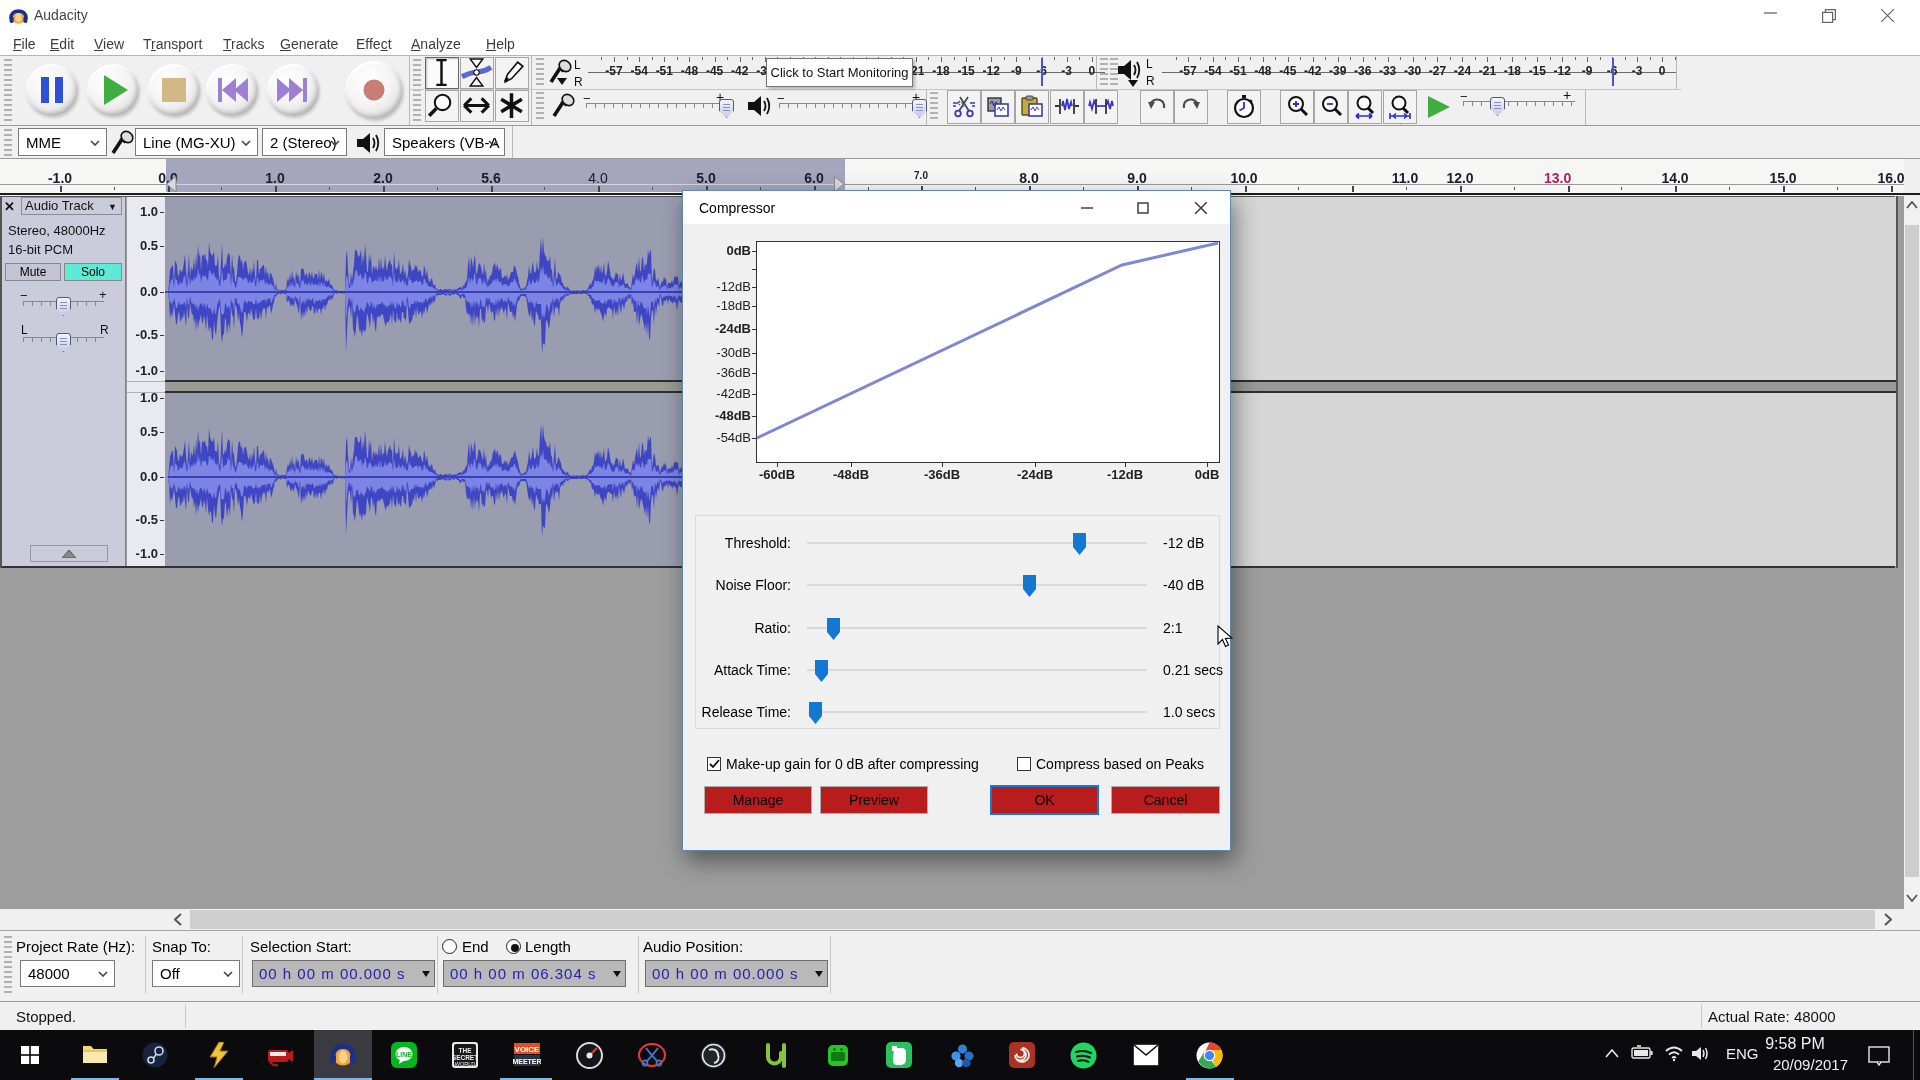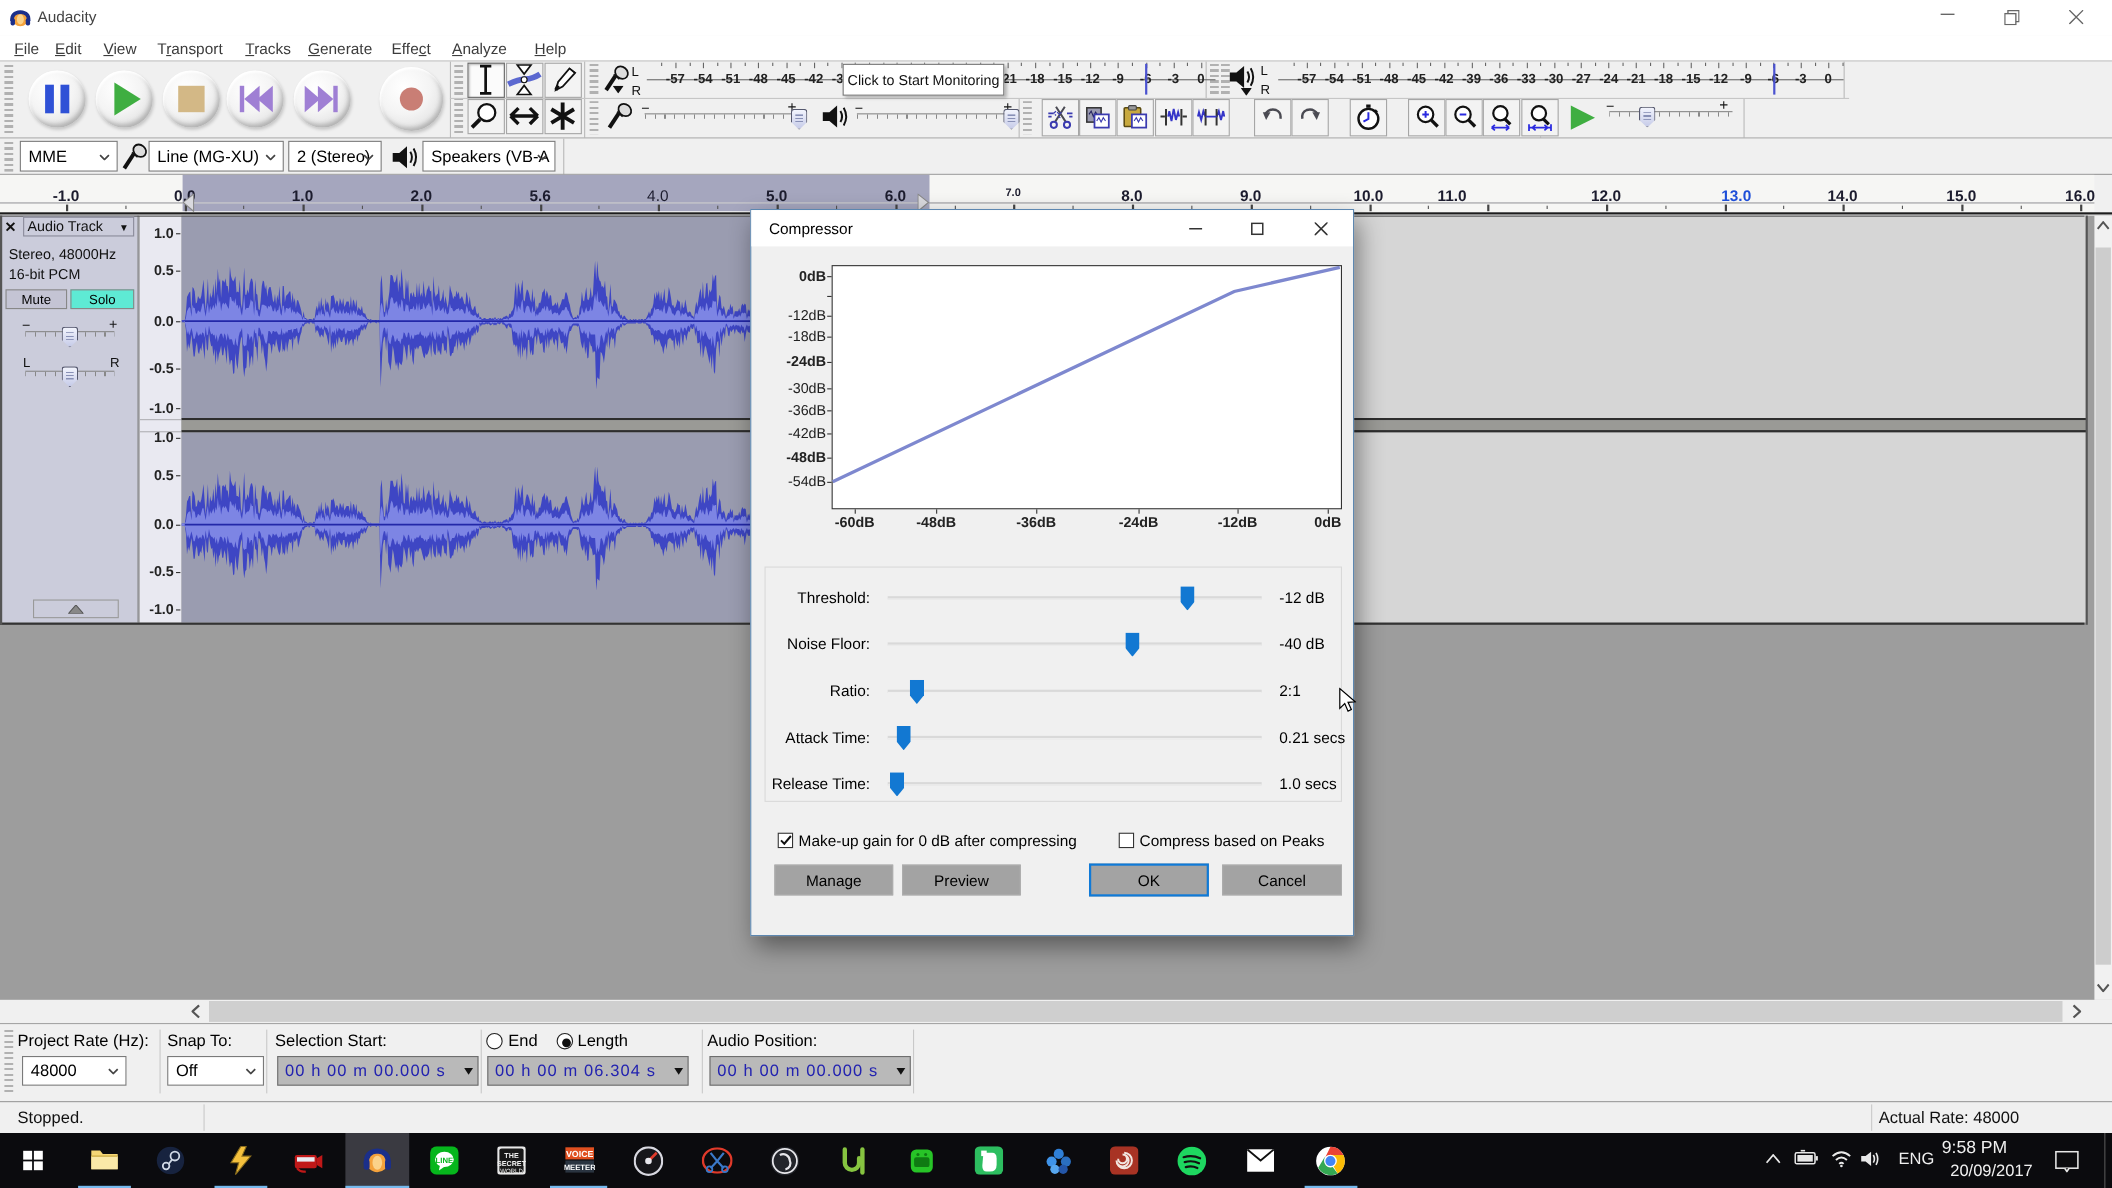--- a/index.html
+++ b/index.html
@@ -7,21 +7,21 @@
 .abs{position:absolute}
 .grip{position:absolute;width:8px;background-image:repeating-linear-gradient(to bottom,#b1b1b1 0,#b1b1b1 2px,transparent 2px,transparent 5px);background-size:8px 100%}
 .combo{position:absolute;background:#fff;border:1px solid #7a7a7a;font-size:15px;color:#000;display:flex;align-items:center;padding-left:7px}
 .tbtn{position:absolute;border-radius:50%;background:radial-gradient(circle at 38% 32%,#ffffff 0%,#f4f4f4 45%,#e2e2e2 78%,#d2d2d2 100%);box-shadow:inset 1px 2px 2px #ffffff,inset -2px -3px 4px rgba(120,120,120,.45),1px 2px 3px rgba(0,0,0,.18)}
 .menu{font-size:14px;color:#3c3c3c;position:absolute;top:0;height:24px;line-height:24px}
 .menu u{text-decoration-thickness:1px}
 .sl-dots{position:absolute;height:4px;background-image:repeating-linear-gradient(to right,#888 0,#888 1px,transparent 1px,transparent 9px)}
 .volthumb{position:absolute;width:15px;height:19px;background:linear-gradient(#f2f4fd,#c6cbe8);border:1px solid #55586e;border-radius:3px 3px 1px 1px;clip-path:polygon(0 0,100% 0,100% 62%,50% 100%,0 62%)}
 .volthumb:before{content:'';position:absolute;left:3px;right:3px;top:4px;height:7px;background-image:repeating-linear-gradient(to bottom,#8890b6 0,#8890b6 1px,transparent 1px,transparent 3px)}
 .dlg-lbl{position:absolute;font-size:14px;color:#000;white-space:nowrap}
-.btn{position:absolute;background:#a3a3a3;border:1px solid #adadad;font-size:14px;color:#000;display:flex;align-items:center;justify-content:center}
+.btn{position:absolute;background:#b91c1c;border:1px solid #adadad;font-size:14px;color:#000;display:flex;align-items:center;justify-content:center}
 .tfield{position:absolute;background:#b9b9b9;border:1px solid #6e6e6e;color:#2323b0;font-size:15px;display:flex;align-items:center;white-space:pre;letter-spacing:3px}
 </style></head>
 <body>
 
 <div class="abs" style="left:0;top:0;width:1920px;height:32px;background:#ffffff">
  <svg class="abs" style="left:9px;top:7px" width="19" height="18" viewBox="0 0 19 18">
    <ellipse cx="9.5" cy="10" rx="7.2" ry="6.8" fill="#f4a23c"></ellipse>
    <path d="M2 12 Q1.4 4.5 9.5 4 Q17.6 4.5 17 12" fill="none" stroke="#1b2f8a" stroke-width="3.4"></path>
    <ellipse cx="9.5" cy="10.6" rx="3.2" ry="4.6" fill="#fbd28a"></ellipse>
    <rect x="0.6" y="9.6" width="4" height="6.5" rx="1.8" fill="#1b2f8a"></rect>
@@ -412,23 +412,23 @@
 <div class="abs" style="left:251px;top:170px;width:48px;text-align:center;font-size:14px;font-weight:bold;color:#1c1c2e">1.0</div>
 <div class="abs" style="left:359px;top:170px;width:48px;text-align:center;font-size:14px;font-weight:bold;color:#1c1c2e">2.0</div>
 <div class="abs" style="left:467px;top:170px;width:48px;text-align:center;font-size:14px;font-weight:bold;color:#1c1c2e">5.6</div>
 <div class="abs" style="left:574px;top:170px;width:48px;text-align:center;font-size:14px;font-weight:normal;color:#1c1c2e">4.0</div>
 <div class="abs" style="left:682px;top:170px;width:48px;text-align:center;font-size:14px;font-weight:bold;color:#1c1c2e">5.0</div>
 <div class="abs" style="left:790px;top:170px;width:48px;text-align:center;font-size:14px;font-weight:bold;color:#1c1c2e">6.0</div>
 <div class="abs" style="left:897px;top:170px;width:48px;text-align:center;font-size:10px;font-weight:bold;color:#1c1c2e">7.0</div>
 <div class="abs" style="left:1005px;top:170px;width:48px;text-align:center;font-size:14px;font-weight:bold;color:#1c1c2e">8.0</div>
 <div class="abs" style="left:1113px;top:170px;width:48px;text-align:center;font-size:14px;font-weight:bold;color:#1c1c2e">9.0</div>
 <div class="abs" style="left:1220px;top:170px;width:48px;text-align:center;font-size:14px;font-weight:bold;color:#1c1c2e">10.0</div>
-<div class="abs" style="left:1296px;top:170px;width:48px;text-align:center;font-size:14px;font-weight:bold;color:#1c1c2e">11.0</div>
+<div class="abs" style="left:1381px;top:170px;width:48px;text-align:center;font-size:14px;font-weight:bold;color:#1c1c2e">11.0</div>
 <div class="abs" style="left:1436px;top:170px;width:48px;text-align:center;font-size:14px;font-weight:bold;color:#1c1c2e">12.0</div>
-<div class="abs" style="left:1544px;top:170px;width:48px;text-align:right;font-size:14px;font-weight:bold;color:#1d4ed8">13.0</div>
+<div class="abs" style="left:1544px;top:170px;width:48px;text-align:left;font-size:14px;font-weight:bold;color:#be185d">13.0</div>
 <div class="abs" style="left:1651px;top:170px;width:48px;text-align:center;font-size:14px;font-weight:bold;color:#1c1c2e">14.0</div>
 <div class="abs" style="left:1759px;top:170px;width:48px;text-align:center;font-size:14px;font-weight:bold;color:#1c1c2e">15.0</div>
 <div class="abs" style="left:1867px;top:170px;width:48px;text-align:center;font-size:14px;font-weight:bold;color:#1c1c2e">16.0</div>
 <div class="abs" style="left:60px;top:186px;width:1.5px;height:6px;background:#444"></div>
 <div class="abs" style="left:114px;top:187px;width:1px;height:3px;background:#555"></div>
 <div class="abs" style="left:168px;top:186px;width:1.5px;height:6px;background:#444"></div>
 <div class="abs" style="left:221px;top:187px;width:1px;height:3px;background:#555"></div>
 <div class="abs" style="left:275px;top:186px;width:1.5px;height:6px;background:#444"></div>
 <div class="abs" style="left:329px;top:187px;width:1px;height:3px;background:#555"></div>
 <div class="abs" style="left:383px;top:186px;width:1.5px;height:6px;background:#444"></div>

